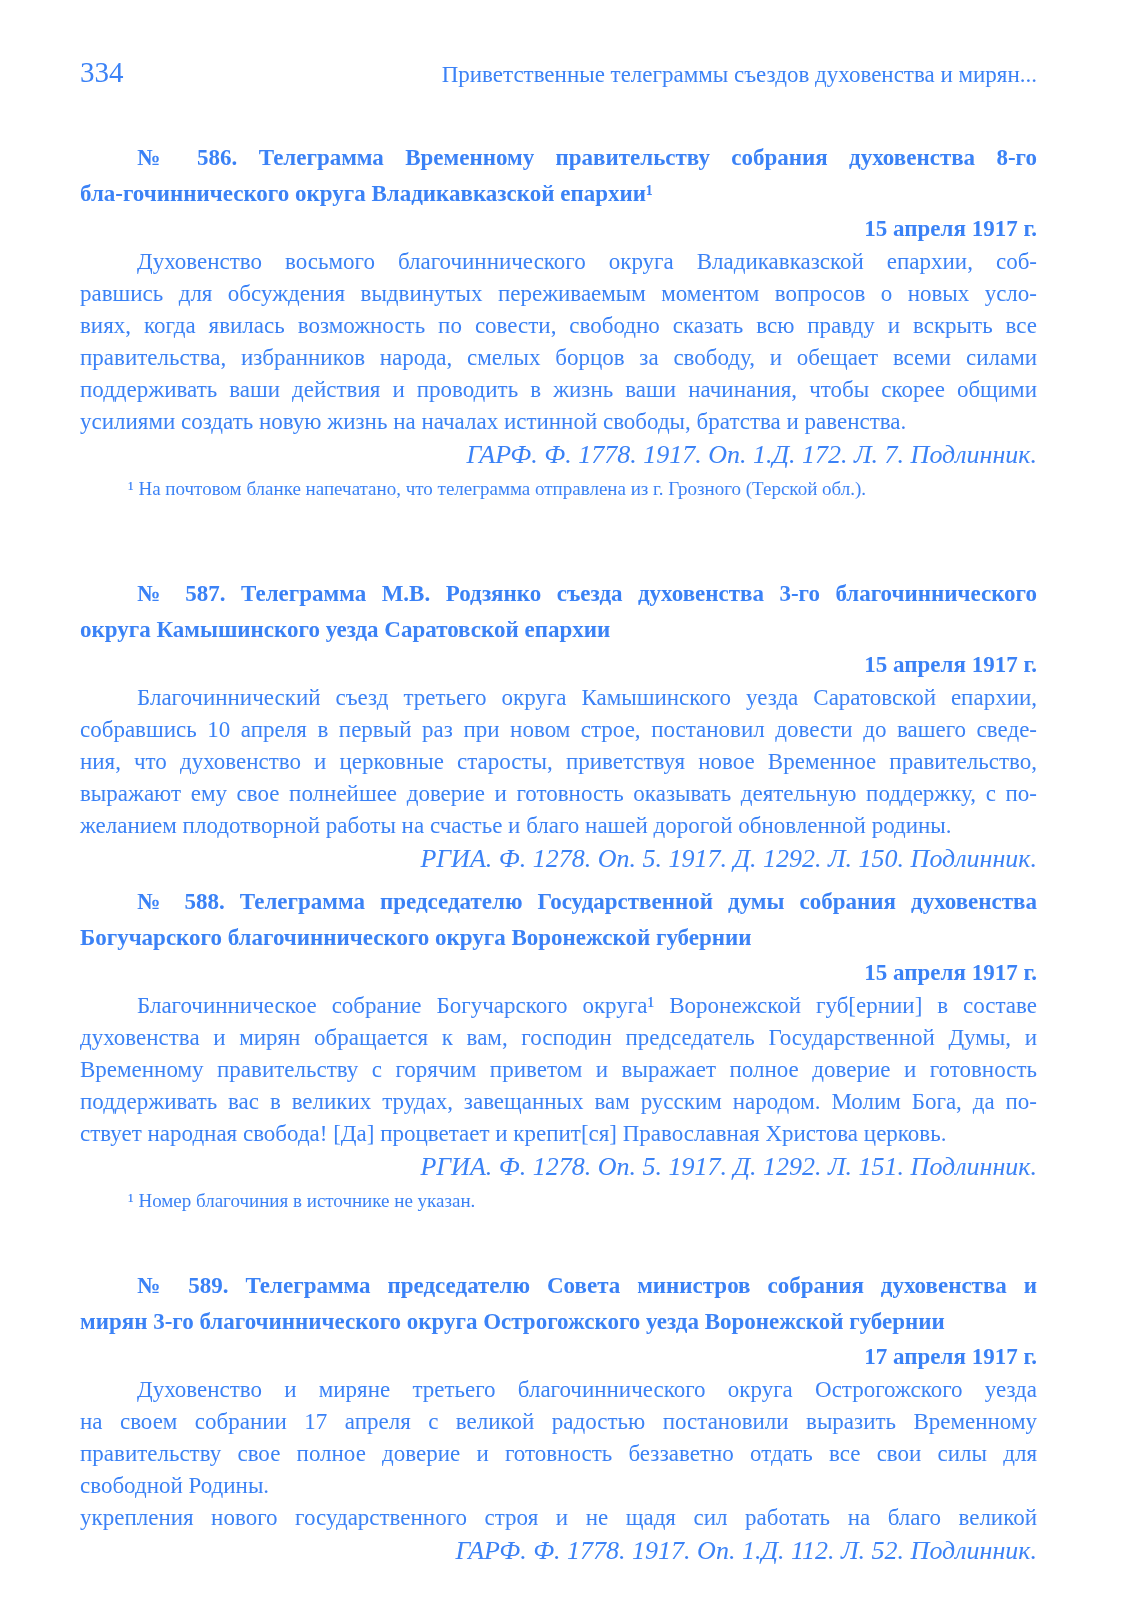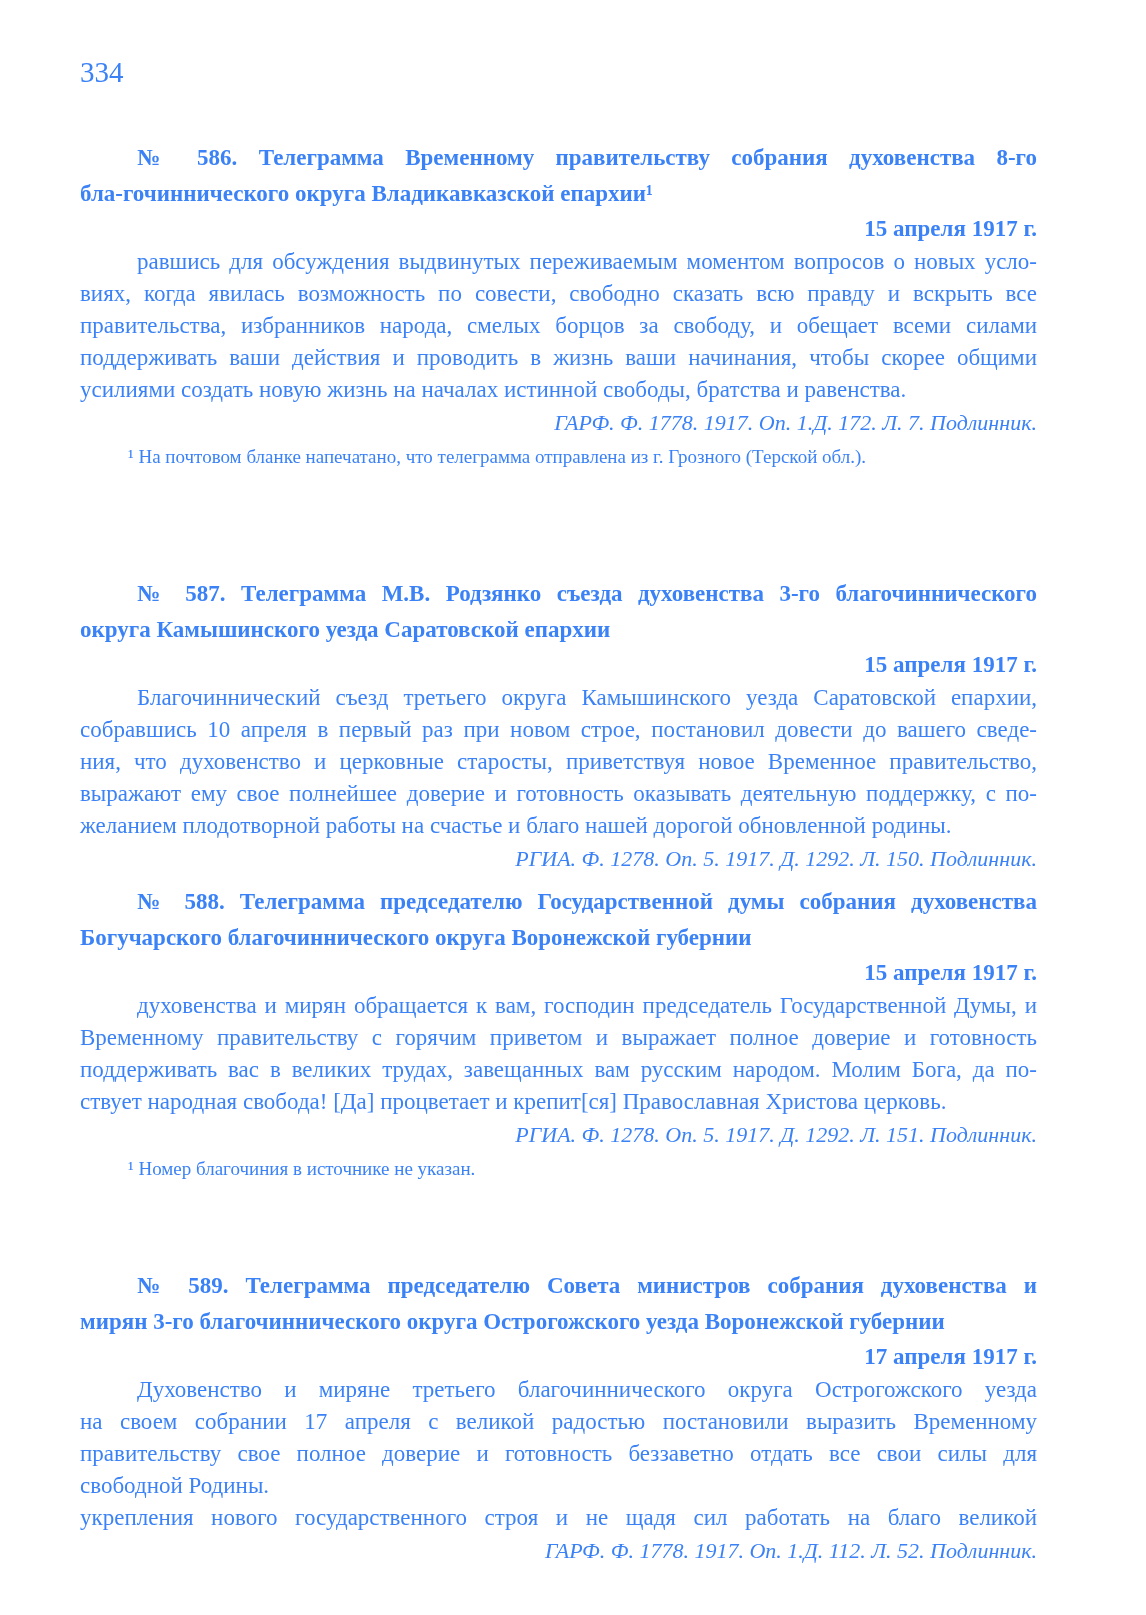--- a/index.html
+++ b/index.html
@@ -70,50 +70,52 @@
   .body-para .ln:first-child { text-indent: 57px; }
 
   .ln {
     display: block;
     text-align: justify;
     text-align-last: justify;
   }
   .ln-last { text-align-last: left; }
 
   .source {
-    font-size: 22px;
+    font-size: 26px;
     font-style: italic;
     line-height: 33px;
     text-align: right;
   }
 
   .footnote {
     margin-top: 5px;
     font-size: 19px;
     line-height: 26px;
     text-indent: 48px;
     text-align: left;
   }
 </style>
 </head>
 <body>
 
 <div class="page">
 
   <div class="page-header">
     <span class="page-number">334</span>
+    <span class="running-head">Приветственные телеграммы съездов духовенства и мирян...</span>
   </div>
 
   <section class="doc doc-586">
     <h2 class="heading">
         <span class="ln">№ 586. Телеграмма Временному правительству собрания духовенства 8-го</span>
         <span class="ln ln-last">бла-гочиннического округа Владикавказской епархии¹</span>
       </h2>
     <div class="date">15 апреля 1917 г.</div>
     <p class="body-para">
+        <span class="ln">Духовенство восьмого благочиннического округа Владикавказской епархии, соб-</span>
         <span class="ln">равшись для обсуждения выдвинутых переживаемым моментом вопросов о новых усло-</span>
         <span class="ln">виях, когда явилась возможность по совести, свободно сказать всю правду и вскрыть все</span>
         <span class="ln">правительства, избранников народа, смелых борцов за свободу, и обещает всеми силами</span>
         <span class="ln">поддерживать ваши действия и проводить в жизнь ваши начинания, чтобы скорее общими</span>
         <span class="ln ln-last">усилиями создать новую жизнь на началах истинной свободы, братства и равенства.</span>
       </p>
     <div class="source">ГАРФ. Ф. 1778. 1917. Оп. 1.Д. 172. Л. 7. Подлинник.</div>
     <div class="footnote">¹ На почтовом бланке напечатано, что телеграмма отправлена из г. Грозного (Терской обл.).</div>
   </section>
 
@@ -133,20 +135,21 @@
     <div class="source">РГИА. Ф. 1278. Оп. 5. 1917. Д. 1292. Л. 150. Подлинник.</div>
   </section>
 
   <section class="doc doc-588">
     <h2 class="heading">
         <span class="ln">№ 588. Телеграмма председателю Государственной думы собрания духовенства</span>
         <span class="ln ln-last">Богучарского благочиннического округа Воронежской губернии</span>
       </h2>
     <div class="date">15 апреля 1917 г.</div>
     <p class="body-para">
+        <span class="ln">Благочинническое собрание Богучарского округа¹ Воронежской губ[ернии] в составе</span>
         <span class="ln">духовенства и мирян обращается к вам, господин председатель Государственной Думы, и</span>
         <span class="ln">Временному правительству с горячим приветом и выражает полное доверие и готовность</span>
         <span class="ln">поддерживать вас в великих трудах, завещанных вам русским народом. Молим Бога, да по-</span>
         <span class="ln ln-last">ствует народная свобода! [Да] процветает и крепит[ся] Православная Христова церковь.</span>
       </p>
     <div class="source">РГИА. Ф. 1278. Оп. 5. 1917. Д. 1292. Л. 151. Подлинник.</div>
     <div class="footnote">¹ Номер благочиния в источнике не указан.</div>
   </section>
 
   <section class="doc doc-589">

